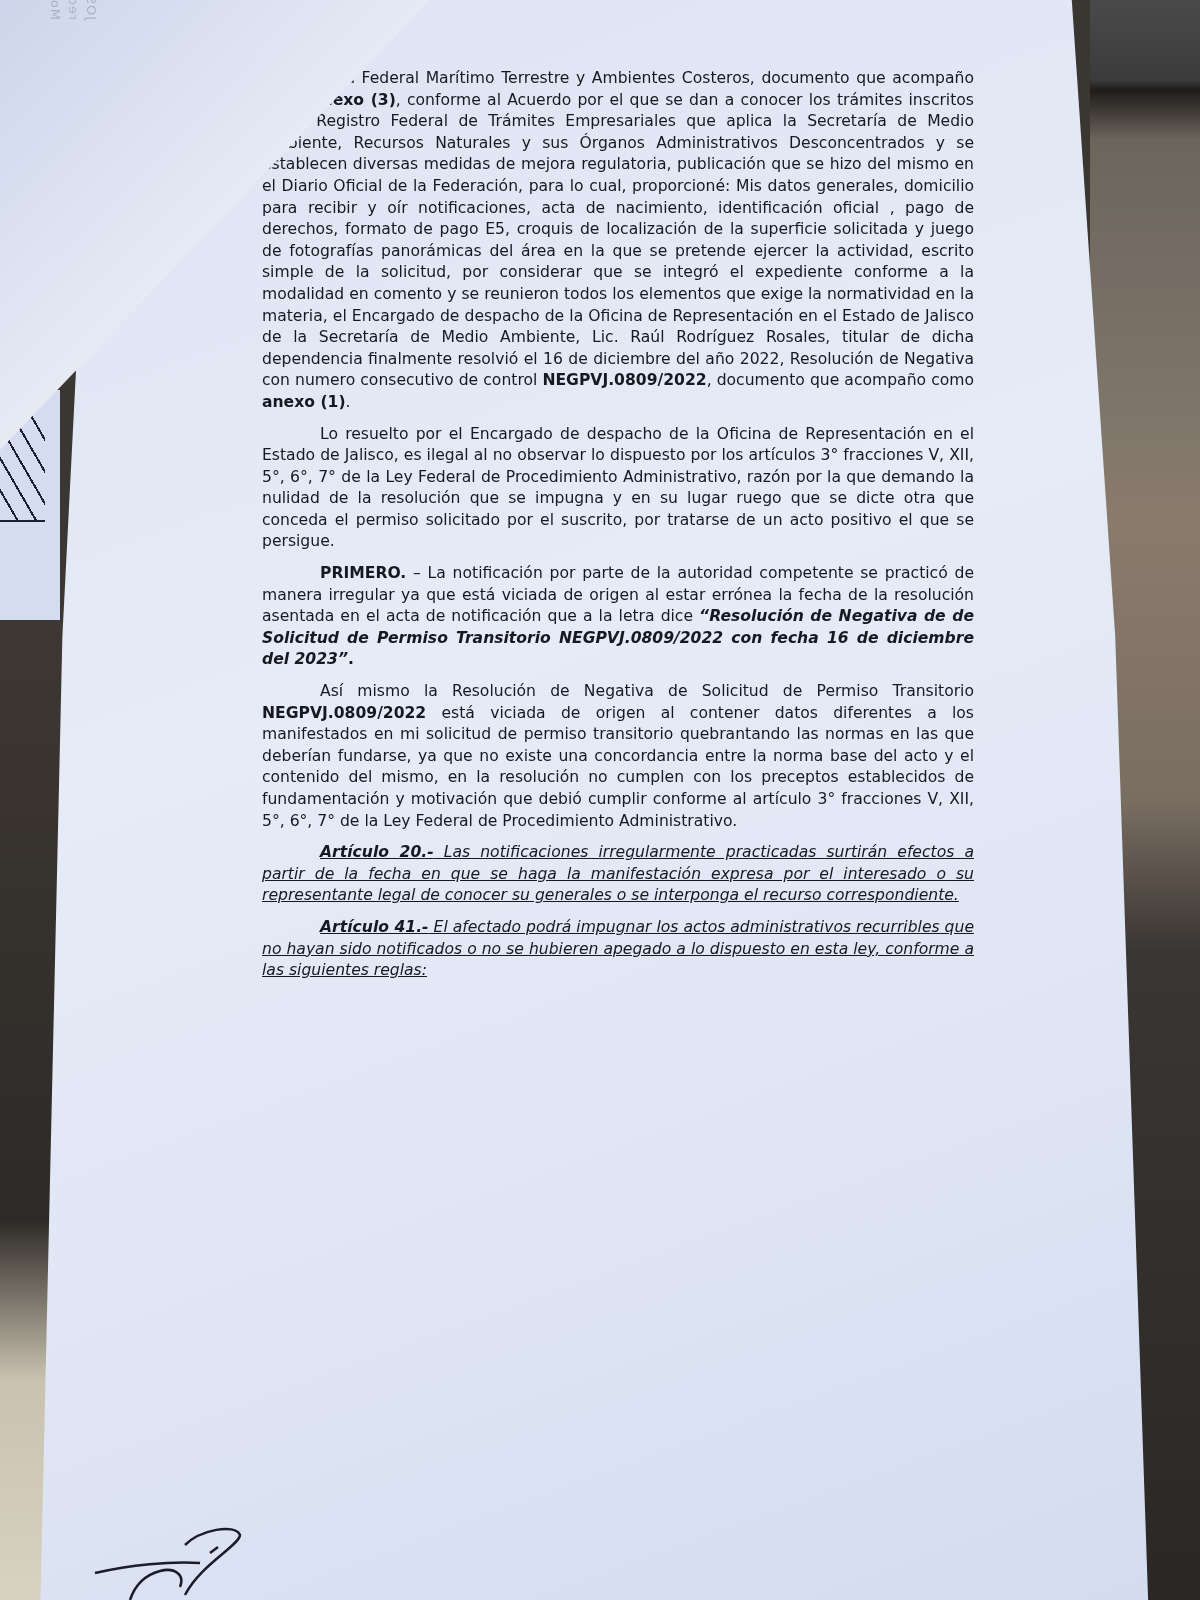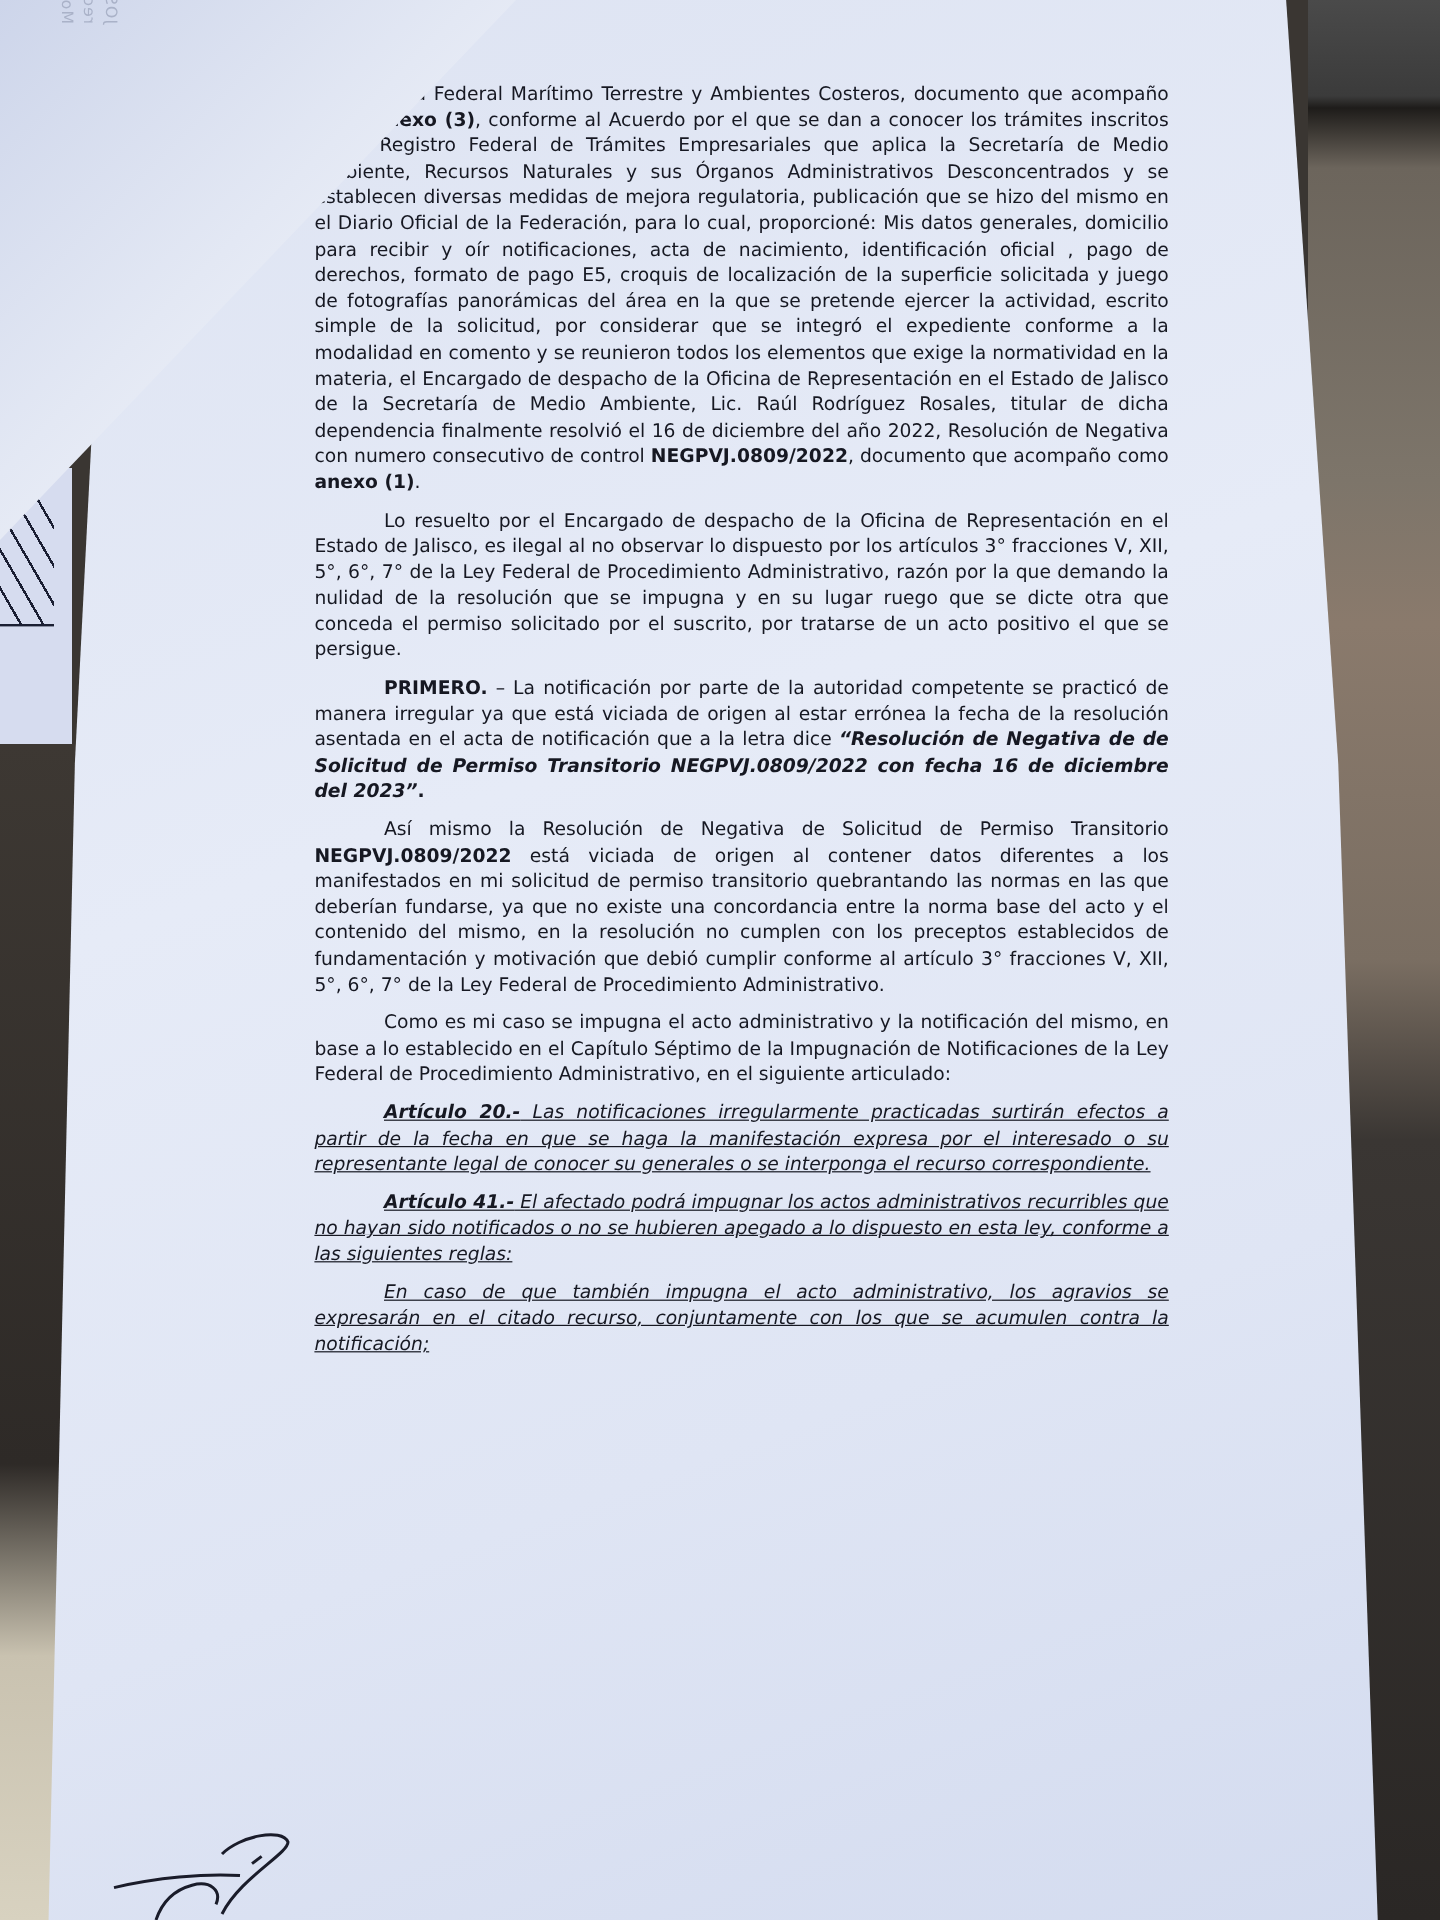--- a/index.html
+++ b/index.html
@@ -71,28 +71,26 @@
 <div class="content">
   <p class="p"><span>…, de Zona Federal Marítimo Terrestre y Ambientes Costeros, documento que acompaño como </span><span class="bold">anexo (3)</span><span>, conforme al Acuerdo por el que se dan a conocer los trámites inscritos en el Registro Federal de Trámites Empresariales que aplica la Secretaría de Medio Ambiente, Recursos Naturales y sus Órganos Administrativos Desconcentrados y se establecen diversas medidas de mejora regulatoria, publicación que se hizo del mismo en el Diario Oficial de la Federación, para lo cual, proporcioné: Mis datos generales, domicilio para recibir y oír notificaciones, acta de nacimiento, identificación oficial , pago de derechos, formato de pago E5, croquis de localización de la superficie solicitada y juego de fotografías panorámicas del área en la que se pretende ejercer la actividad, escrito simple de la solicitud, por considerar que se integró el expediente conforme a la modalidad en comento y se reunieron todos los elementos que exige la normatividad en la materia, el Encargado de despacho de la Oficina de Representación en el Estado de Jalisco de la Secretaría de Medio Ambiente, Lic. Raúl Rodríguez Rosales, titular de dicha dependencia finalmente resolvió el 16 de diciembre del año 2022, Resolución de Negativa con numero consecutivo de control </span><span class="bold">NEGPVJ.0809/2022</span><span>, documento que acompaño como </span><span class="bold">anexo (1)</span><span>.</span></p>
 
   <p class="p indent">Lo resuelto por el Encargado de despacho de la Oficina de Representación en el Estado de Jalisco, es ilegal al no observar lo dispuesto por los artículos 3° fracciones V, XII, 5°, 6°, 7° de la Ley Federal de Procedimiento Administrativo, razón por la que demando la nulidad de la resolución que se impugna y en su lugar ruego que se dicte otra que conceda el permiso solicitado por el suscrito, por tratarse de un acto positivo el que se persigue.</p>
 
 
   <p class="p indent"><span class="bold">PRIMERO.</span><span> – La notificación por parte de la autoridad competente se practicó de manera irregular ya que está viciada de origen al estar errónea la fecha de la resolución asentada en el acta de notificación que a la letra dice </span><span class="bold" style="font-style:italic">“Resolución de Negativa de de Solicitud de Permiso Transitorio NEGPVJ.0809/2022 con fecha 16 de diciembre del 2023”</span><span class="bold">.</span></p>
 
   <p class="p indent"><span>Así mismo la Resolución de Negativa de Solicitud de Permiso Transitorio </span><span class="bold">NEGPVJ.0809/2022</span><span> está viciada de origen al contener datos diferentes a los manifestados en mi solicitud de permiso transitorio quebrantando las normas en las que deberían fundarse, ya que no existe una concordancia entre la norma base del acto y el contenido del mismo, en la resolución no cumplen con los preceptos establecidos de fundamentación y motivación que debió cumplir conforme al artículo 3° fracciones V, XII, 5°, 6°, 7° de la Ley Federal de Procedimiento Administrativo.</span></p>
 
-  <p class="p indent">Como es mi caso se impugna el acto administrativo y la notificación del mismo, en base a lo establecido en el Capítulo Séptimo de la Impugnación de Notificaciones de la Ley Federal de Procedimiento Administrativo, en el siguiente articulado:</p>
 
   <p class="p indent ital-ul"><span class="bold">Artículo 20.-</span><span> Las notificaciones irregularmente practicadas surtirán efectos a partir de la fecha en que se haga la manifestación expresa por el interesado o su representante legal de conocer su generales o se interponga el recurso correspondiente.</span></p>
 
   <p class="p indent ital-ul"><span class="bold">Artículo 41.-</span><span> El afectado podrá impugnar los actos administrativos recurribles que no hayan sido notificados o no se hubieren apegado a lo dispuesto en esta ley, conforme a las siguientes reglas:</span></p>
 
 
-  <p class="p indent ital-ul">En caso de que también impugna el acto administrativo, los agravios se expresarán en el citado recurso, conjuntamente con los que se acumulen contra la notificación;</p>
 </div>
 
 <div class="fold">
   <div class="fold-mirror">
     <div>JOSE ALFREDO</div>
     <div>recibir notificaciones</div>
     <div>Modificación el mismo</div>
   </div>
 </div>
 

